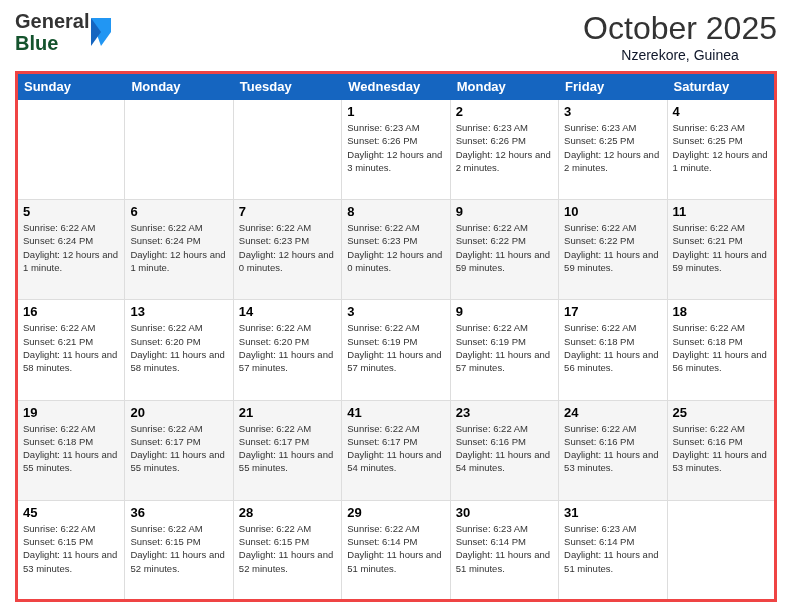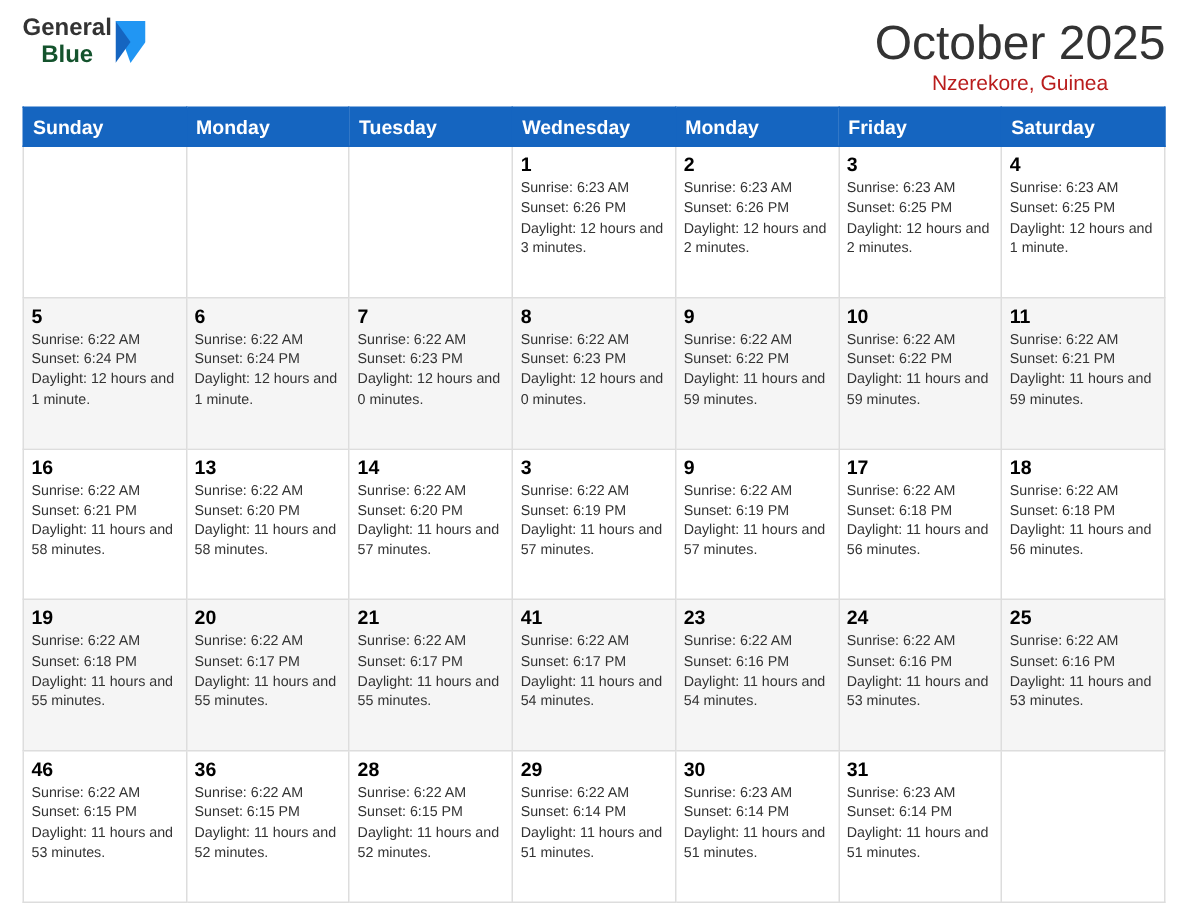--- a/index.html
+++ b/index.html
@@ -21,47 +21,46 @@
       display: flex;
       justify-content: space-between;
       align-items: flex-start;
       margin-bottom: 8px;
     }
     .logo {
       display: flex;
       align-items: center;
     }
     .logo-text {
-      font-size: 16px;
+      font-size: 20px;
       font-weight: bold;
       line-height: 1.1;
-      text-align: center;
     }
     .logo-general { color: #333; }
     .logo-blue { color: #14532d; }
     .logo-icon {
       width: 20px;
       height: 28px;
       margin-left: 2px;
     }
     .title-block {
       text-align: center;
     }
     .month-title {
       font-size: 32px;
       font-weight: normal;
       color: #333;
     }
     .location {
       font-size: 14px;
-      color: #b91c1c;
+      color: #0f172a;
     }
     .calendar {
       flex: 1;
-      border: 1px solid #ef4444;
+      border: 3px solid #ef4444;
       border-collapse: collapse;
       width: 100%;
       table-layout: fixed;
     }
     .calendar th {
       background: #1565C0;
       color: #fff;
       text-align: left;
       padding: 5px 6px;
       font-size: 13px;
@@ -293,21 +292,21 @@
           </td>
           <td>
             <div class="day-num">25</div>
             <div class="day-info">Sunrise: 6:22 AM
 Sunset: 6:16 PM
 Daylight: 11 hours and 53 minutes.</div>
           </td>
         </tr>
         <tr>
           <td>
-            <div class="day-num">46</div>
+            <div class="day-num">45</div>
             <div class="day-info">Sunrise: 6:22 AM
 Sunset: 6:15 PM
 Daylight: 11 hours and 53 minutes.</div>
           </td>
           <td>
             <div class="day-num">36</div>
             <div class="day-info">Sunrise: 6:22 AM
 Sunset: 6:15 PM
 Daylight: 11 hours and 52 minutes.</div>
           </td>

